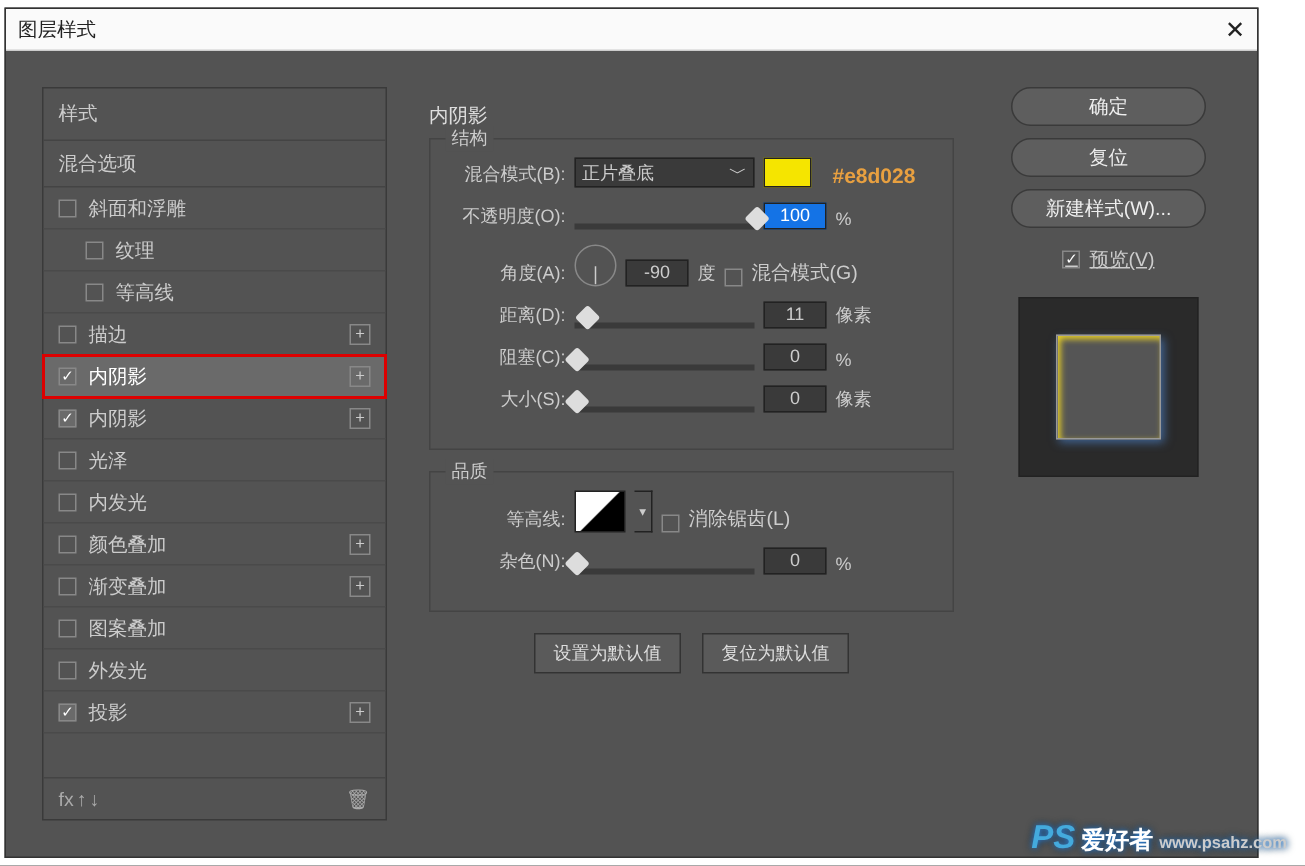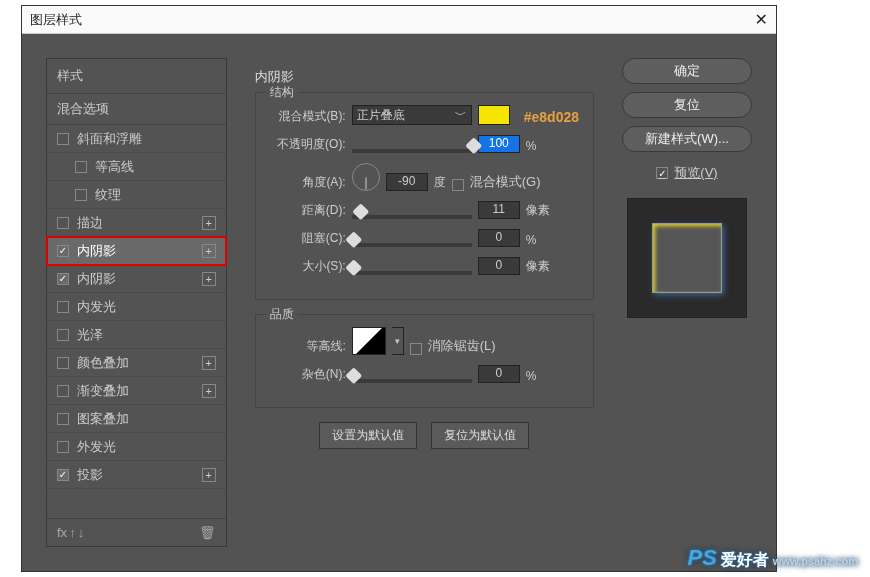--- a/index.html
+++ b/index.html
@@ -1,17 +1,17 @@
 <!DOCTYPE html>
 <html><head>
 <meta charset="utf-8">
 <style>
 * { box-sizing: border-box; margin: 0; padding: 0; font-family: "Microsoft YaHei", sans-serif; }
 body { background: #fff; width: 870px; height: 577px; position: relative; overflow: hidden; }
-.dialog { position: absolute; left: 21px; top: 5px; width: 756px; height: 567px; background: #535353; border: 1px solid #333; }
+.dialog { position: absolute; left: 3px; top: 5px; width: 836px; height: 567px; background: #535353; border: 1px solid #333; }
 .titlebar { height: 28px; background: #fafafa; display: flex; align-items: center; padding: 0 8px; border-bottom: 1px solid #ccc; }
 .titlebar-title { font-size: 13px; color: #222; }
 .titlebar-close { margin-left: auto; font-size: 16px; color: #222; cursor: pointer; }
 .body { display: flex; height: calc(100% - 28px); padding: 24px; gap: 10px; }
 .left-col { width: 230px; background: #535353; border: 1px solid #3a3a3a; display: flex; flex-direction: column; position: relative; }
 .left-header { padding: 8px 10px; color: #ccc; font-size: 13px; border-bottom: 1px solid #444; }
 .left-sub { padding: 6px 10px; color: #ccc; font-size: 13px; border-bottom: 1px solid #444; }
 .style-row { display: flex; align-items: center; padding: 6px 10px; font-size: 13px; color: #ccc; border-bottom: 1px solid #4a4a4a; height: 28px; }
 .style-row.indent { padding-left: 28px; }
 .style-row .cb { width: 12px; height: 12px; border: 1px solid #888; margin-right: 8px; display: inline-flex; align-items: center; justify-content: center; background: #535353; }
@@ -65,48 +65,48 @@
     <div class="left-col">
       <div class="left-header">样式</div>
       <div class="left-sub">混合选项</div>
       <div id="style-items">
           <div class="style-row">
             <span class="cb"></span>
             <span>斜面和浮雕</span>
           </div>
           <div class="style-row indent">
             <span class="cb"></span>
+            <span>纹理</span>
+          </div>
+          <div class="style-row indent">
+            <span class="cb"></span>
             <span>等高线</span>
-          </div>
-          <div class="style-row indent">
-            <span class="cb"></span>
-            <span>纹理</span>
           </div>
           <div class="style-row">
             <span class="cb"></span>
             <span>描边</span>
             <span class="add">+</span>
           </div>
           <div class="style-row selected redbox">
             <span class="cb checked"></span>
             <span>内阴影</span>
             <span class="add">+</span>
           </div>
           <div class="style-row">
             <span class="cb checked"></span>
             <span>内阴影</span>
             <span class="add">+</span>
           </div>
           <div class="style-row">
             <span class="cb"></span>
+            <span>光泽</span>
+          </div>
+          <div class="style-row">
+            <span class="cb"></span>
             <span>内发光</span>
-          </div>
-          <div class="style-row">
-            <span class="cb"></span>
-            <span>光泽</span>
           </div>
           <div class="style-row">
             <span class="cb"></span>
             <span>颜色叠加</span>
             <span class="add">+</span>
           </div>
           <div class="style-row">
             <span class="cb"></span>
             <span>渐变叠加</span>
             <span class="add">+</span>

